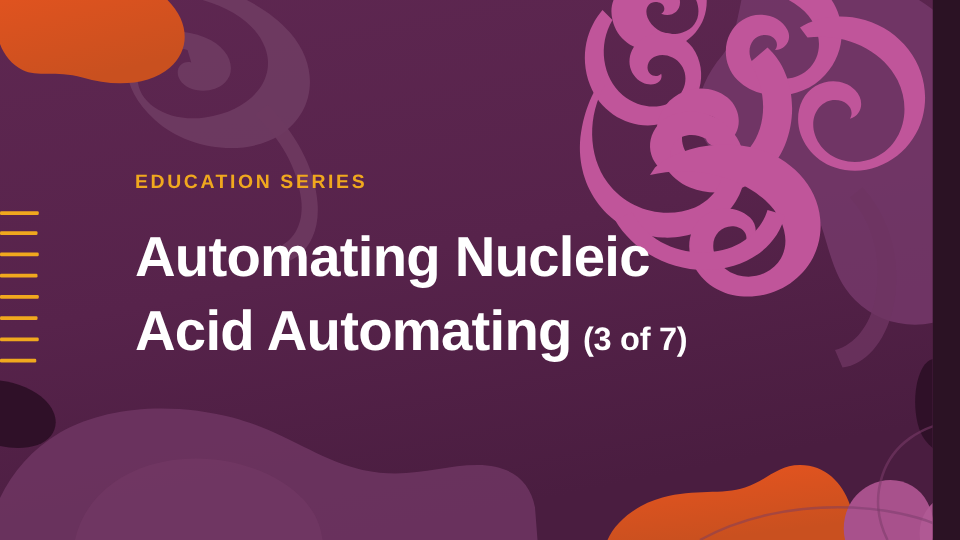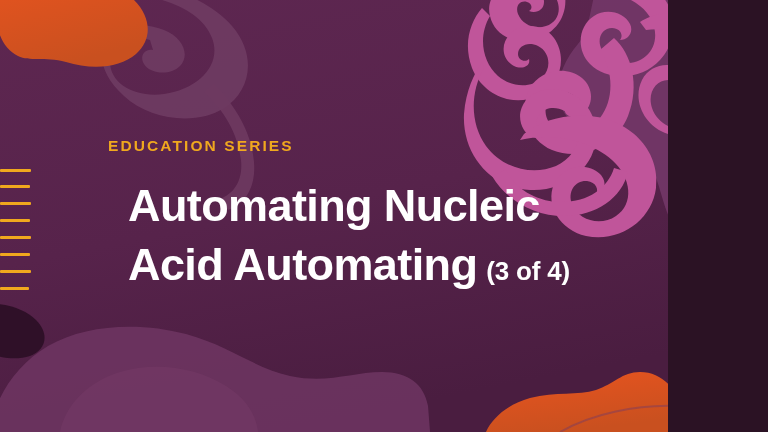--- a/index.html
+++ b/index.html
@@ -3,21 +3,21 @@
 <meta charset="utf-8">
 <title>Education Series Title Card</title>
 <style>
   html, body {
     margin: 0;
     padding: 0;
     background: #2b1224;
   }
   #slide {
     position: relative;
-    width: 668px;
+    width: 746px;
     height: 432px;
     overflow: hidden;
     background: #5e2751;
     font-family: "Liberation Sans", sans-serif;
     -webkit-font-smoothing: antialiased;
   }
 
   
   #bg-art {
     position: absolute;
@@ -64,21 +64,20 @@
     margin: 0;
     color: #ffffff;
     font-size: 45px;
     font-weight: bold;
     line-height: 59px;
     letter-spacing: -0.6px;
     white-space: nowrap;
   }
   .headline-line {
     display: block;
-    margin-left: 20px;
   }
   #part-counter {
     font-size: 26px;
     font-weight: bold;
     letter-spacing: -0.2px;
     margin-left: 9px;
     vertical-align: baseline;
   }
 </style>
 </head>
@@ -306,17 +305,17 @@
     <span class="edge-line" style="top:67px;"></span>
     <span class="edge-line" style="top:84px; width:30px;"></span>
     <span class="edge-line" style="top:101px;"></span>
     <span class="edge-line" style="top:118px; width:29px;"></span>
   </div>
 
   <div id="text-block">
     <div id="eyebrow">EDUCATION SERIES</div>
     <h1 id="headline">
       <span class="headline-line">Automating Nucleic</span>
-      <span class="headline-line"><span>Acid Automating</span><span id="part-counter">(3 of 4)</span></span>
+      <span class="headline-line"><span>Acid Automating</span><span id="part-counter">(3 of 7)</span></span>
     </h1>
   </div>
 
 </div>
 
 </body></html>

